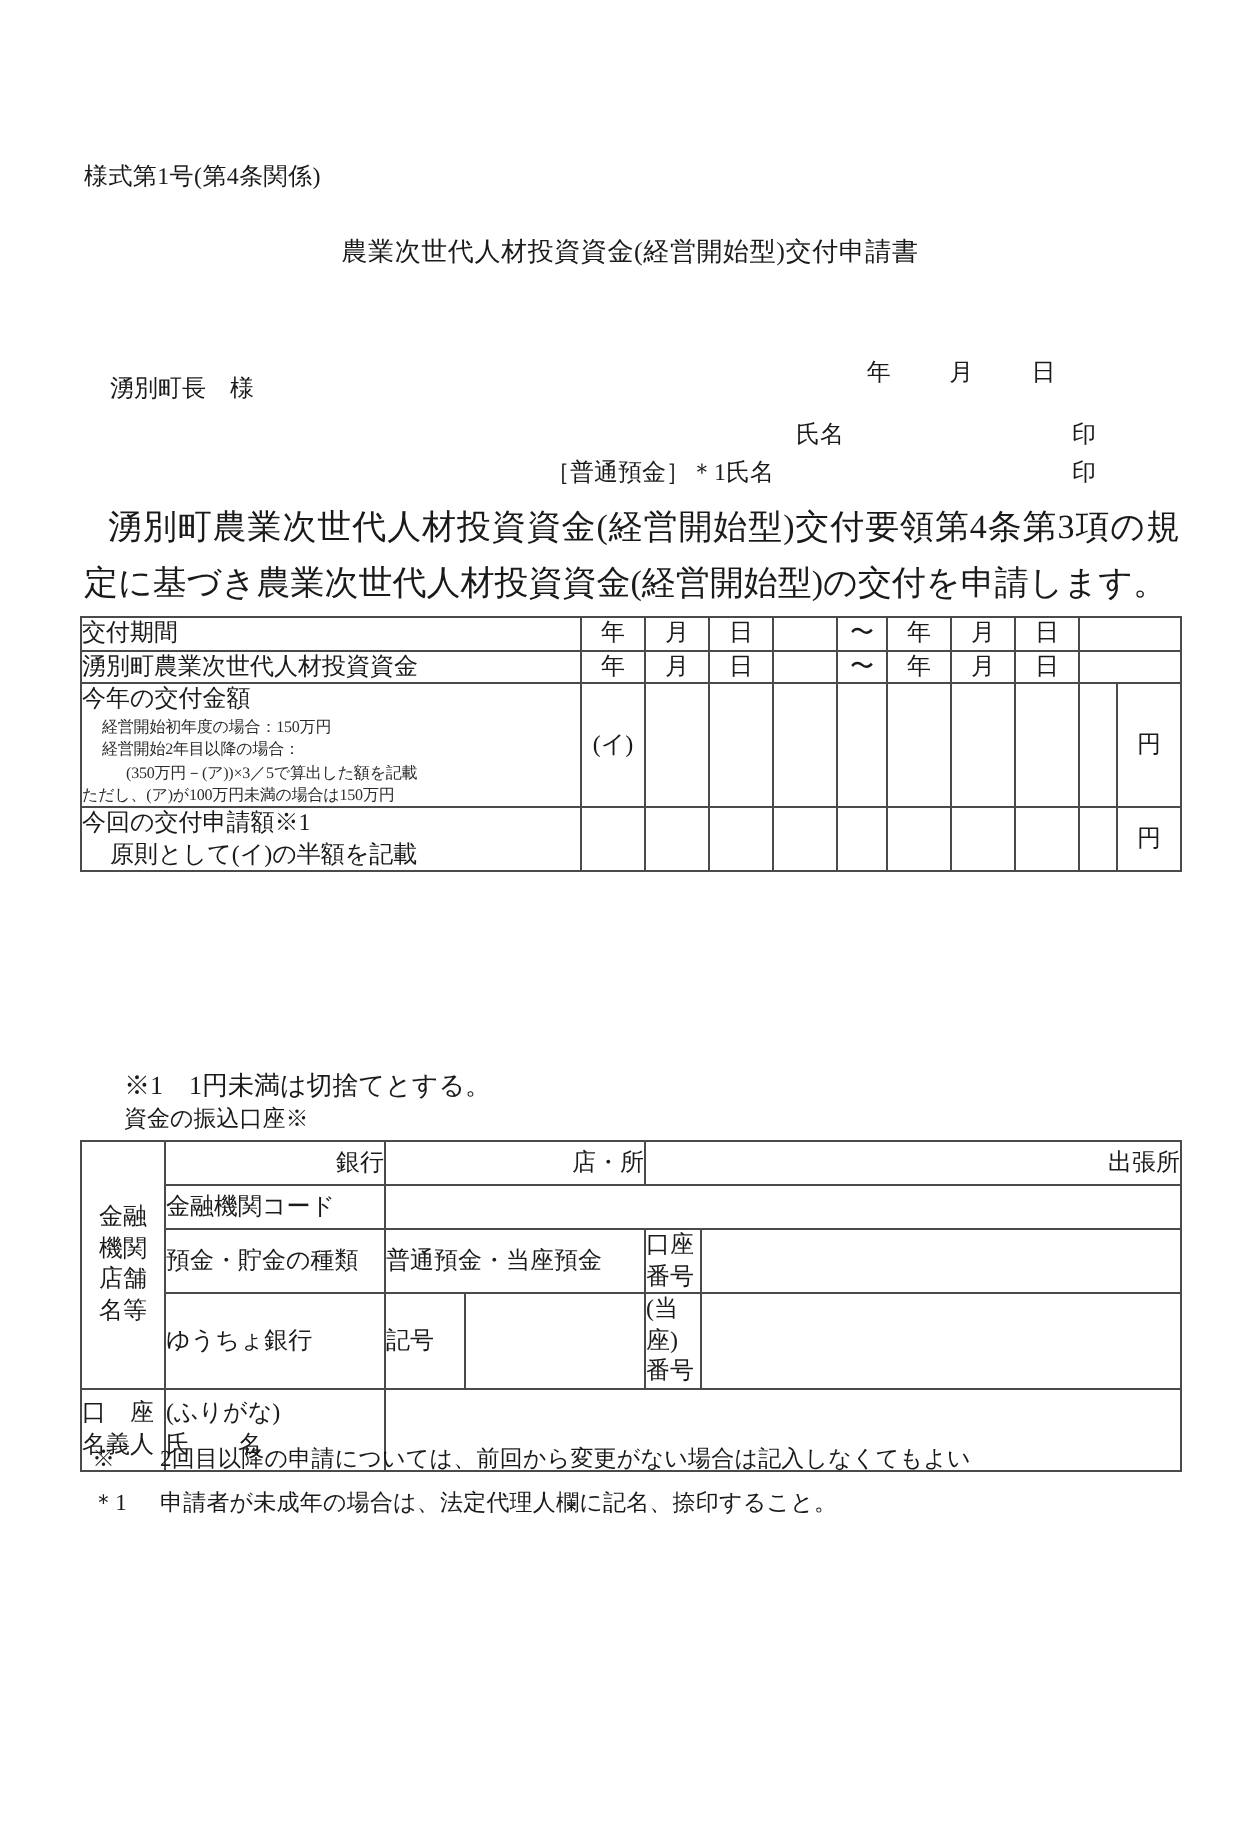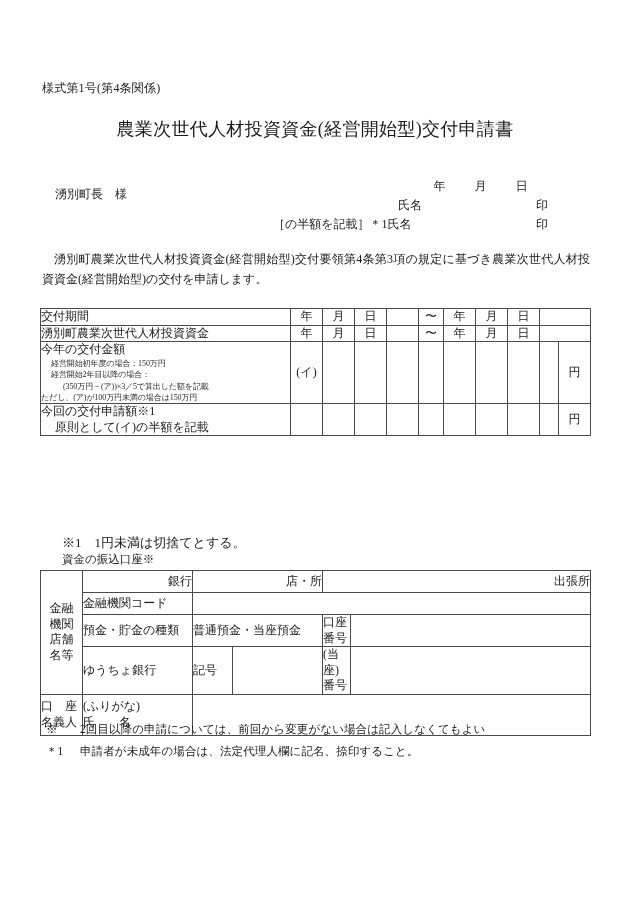--- a/index.html
+++ b/index.html
@@ -29,21 +29,21 @@
     left: 42px;
     top: 80px;
     font-size: 12px;
     letter-spacing: 0.2px;
   }
   .doc-title {
     position: absolute;
     left: 0; top: 117px;
     width: 630px;
     text-align: center;
-    font-size: 18px;
+    font-size: 13px;
     letter-spacing: 0.3px;
   }
   .date-line {
     position: absolute;
     right: 42px;
     top: 154px;
     font-size: 12px;
     letter-spacing: 0.2px;
     margin-top: 24px;
   }
@@ -54,32 +54,33 @@
   .addressee {
     position: absolute;
     left: 55px;
     top: 186px;
     font-size: 12px;
   }
   .sig-row {
     position: absolute;
     font-size: 12px;
     white-space: nowrap;
+    margin-top: 12px;
   }
   .sig-name  { left: 398px; top: 197px; }
   .sig-rep   { left: 273px; top: 216px; }
   .seal-1    { left: 536px; top: 197px; }
   .seal-2    { left: 536px; top: 216px; }
 
   .body-para {
     position: absolute;
     left: 42px;
     top: 250px;
     width: 548px;
-    font-size: 12px;
+    font-size: 17px;
     line-height: 1.65;
     text-indent: 12px;
     text-align: justify;
   }
 
   
   table.grid {
     position: absolute;
     border-collapse: collapse;
     table-layout: fixed;
@@ -176,21 +177,21 @@
   <div class="date-line">
     <span class="g">年</span>
     <span class="g">月</span>
     <span class="last">日</span>
   </div>
 
   <div class="addressee">湧別町長　様</div>
 
   <div class="sig-row sig-name">氏名</div>
   <div class="sig-row seal-1">印</div>
-  <div class="sig-row sig-rep">［の半額を記載］＊1氏名</div>
+  <div class="sig-row sig-rep">［普通預金］＊1氏名</div>
   <div class="sig-row seal-2">印</div>
 
   <div class="body-para">湧別町農業次世代人材投資資金(経営開始型)交付要領第4条第3項の規定に基づき農業次世代人材投資資金(経営開始型)の交付を申請します。</div>
 
   <table class="grid" id="main-table">
     <colgroup>
       <col style="width:250px">
       <col style="width:32px">
       <col style="width:32px">
       <col style="width:32px">

